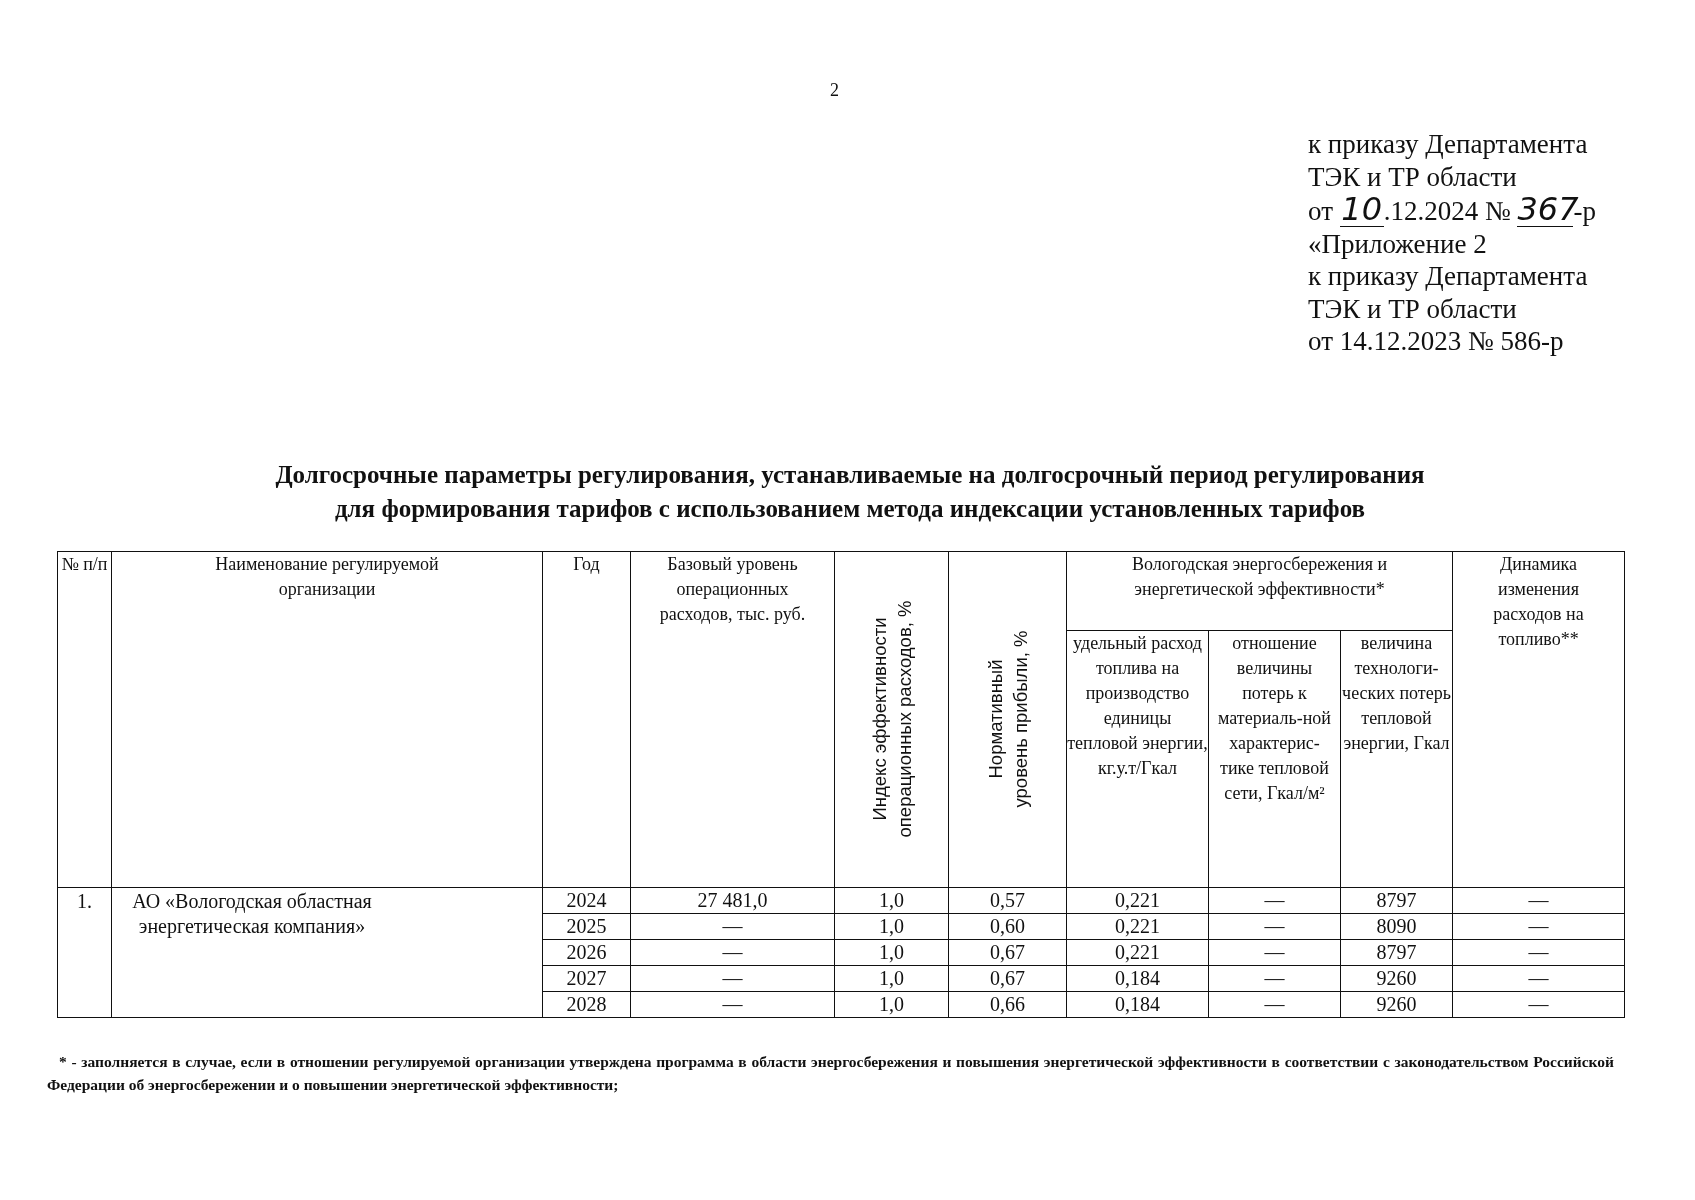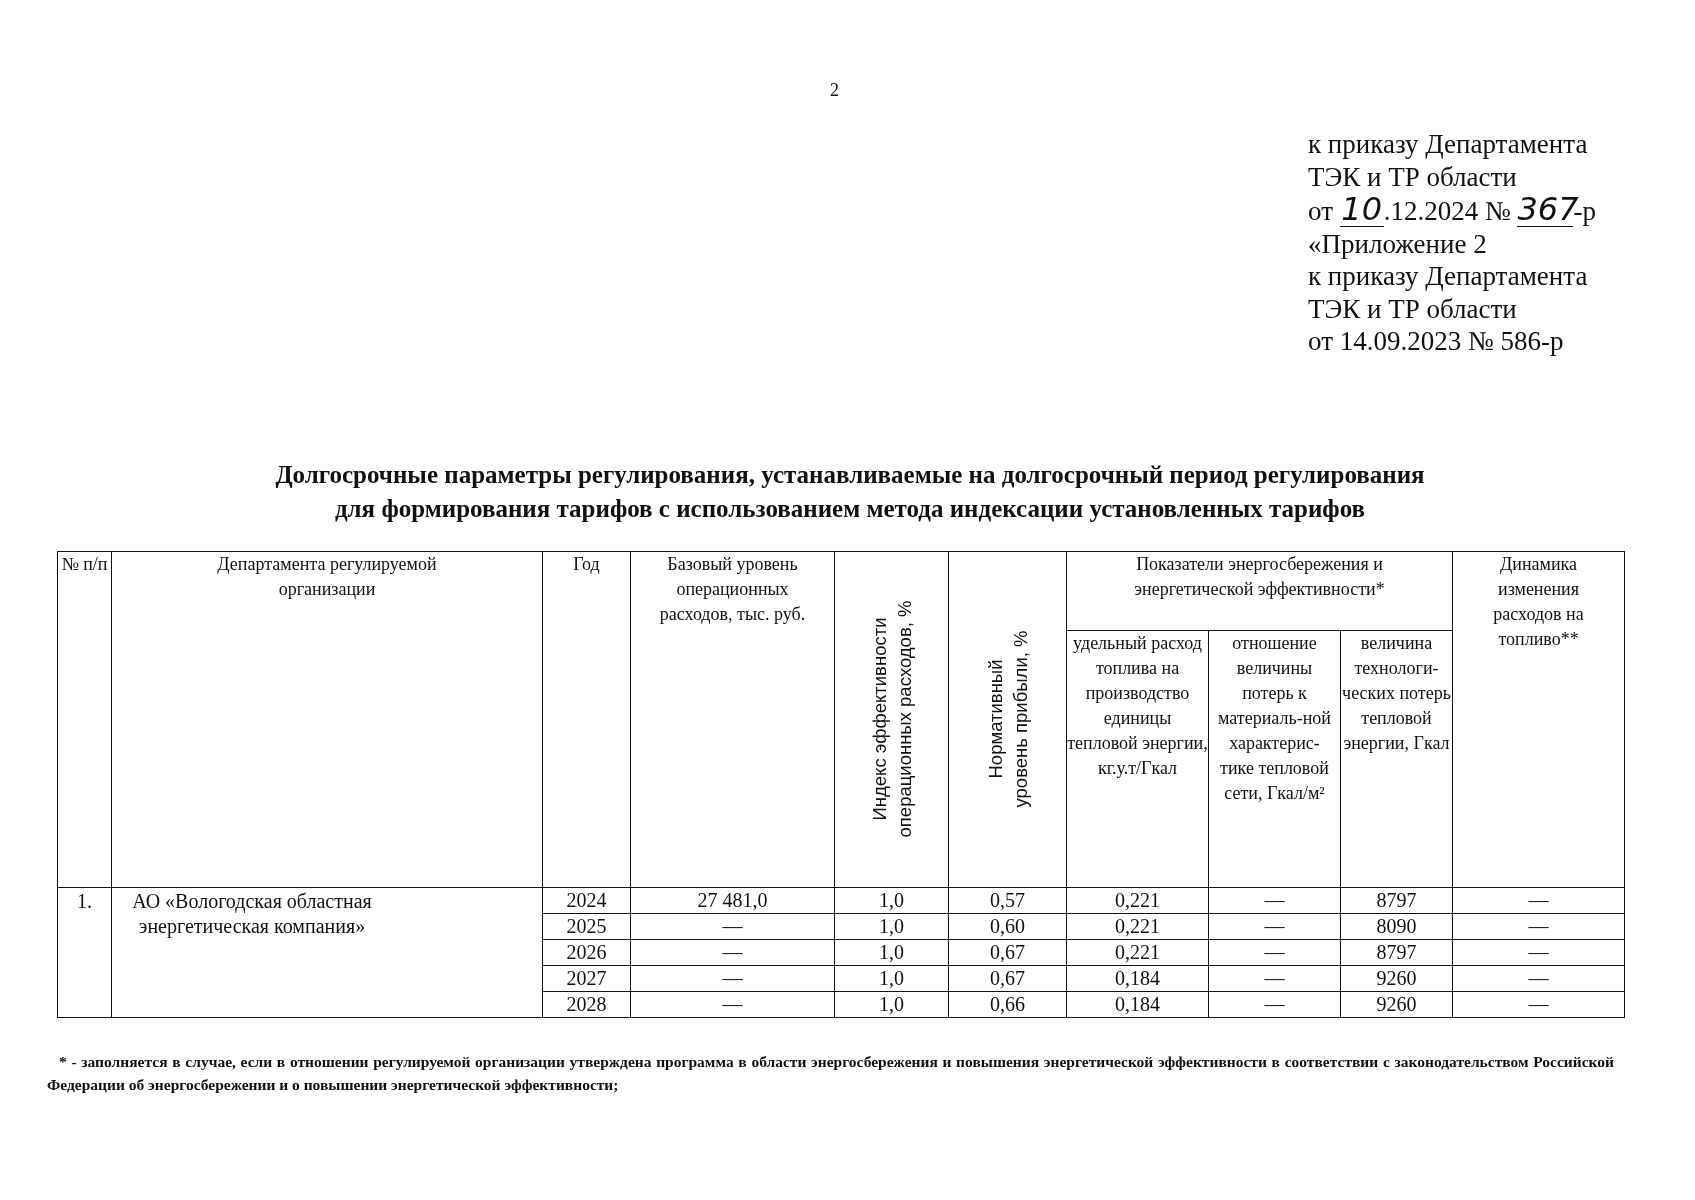--- a/index.html
+++ b/index.html
@@ -57,21 +57,21 @@
 
 <div class="page-num">2</div>
 
 <div class="appendix">
   <span class="line">к приказу Департамента</span>
   <span class="line">ТЭК и ТР области</span>
   <span class="line"><span>от </span><span class="hw day">10</span><span>.12.2024 № </span><span class="hw num">367</span><span>-р</span></span>
   <span class="line">«Приложение 2</span>
   <span class="line">к приказу Департамента</span>
   <span class="line">ТЭК и ТР области</span>
-  <span class="line">от 14.09.2023 № 586-р</span>
+  <span class="line">от 14.12.2023 № 586-р</span>
 </div>
 
 <div class="title">
   <div>Долгосрочные параметры регулирования, устанавливаемые на долгосрочный период регулирования</div>
   <div>для формирования тарифов с использованием метода индексации установленных тарифов</div>
 </div>
 
 <table class="params">
   <colgroup>
     <col style="width:54px">
@@ -81,40 +81,40 @@
     <col style="width:114px">
     <col style="width:118px">
     <col style="width:142px">
     <col style="width:132px">
     <col style="width:112px">
     <col style="width:172px">
   </colgroup>
   <thead>
     <tr>
       <th rowspan="2" class="h-small">№ п/п</th>
-      <th rowspan="2" class="h-small" style="padding:0 60px;">Департамента регулируемой организации</th>
+      <th rowspan="2" class="h-small" style="padding:0 60px;">Наименование регулируемой организации</th>
       <th rowspan="2" class="h-small">Год</th>
       <th rowspan="2" class="h-small" style="padding:0 14px;">Базовый уровень операционных расходов, тыс. руб.</th>
       <th rowspan="2">
         <div class="vert-wrap">
             <div class="vert">
               <div>Индекс эффективности</div>
               <div>операционных расходов, %</div>
             </div>
           </div>
       </th>
       <th rowspan="2">
         <div class="vert-wrap">
             <div class="vert">
               <div>Нормативный</div>
               <div>уровень прибыли, %</div>
             </div>
           </div>
       </th>
-      <th colspan="3" class="h-small h-top" style="padding:0 20px;">Показатели энергосбережения и энергетической эффективности*</th>
+      <th colspan="3" class="h-small h-top" style="padding:0 20px;">Вологодская энергосбережения и энергетической эффективности*</th>
       <th rowspan="2" class="h-small" style="padding:0 22px;">Динамика изменения расходов на топливо**</th>
     </tr>
     <tr>
       <th class="h-small h-sub">удельный расход топлива на производство единицы тепловой энергии, кг.у.т/Гкал</th>
       <th class="h-small h-sub" style="padding:0 6px;">отношение величины потерь к материаль-ной характерис-тике тепловой сети, Гкал/м²</th>
       <th class="h-small h-sub">величина технологи-ческих потерь тепловой энергии, Гкал</th>
     </tr>
   </thead>
   <tbody id="tbody">
       <tr class="row">

